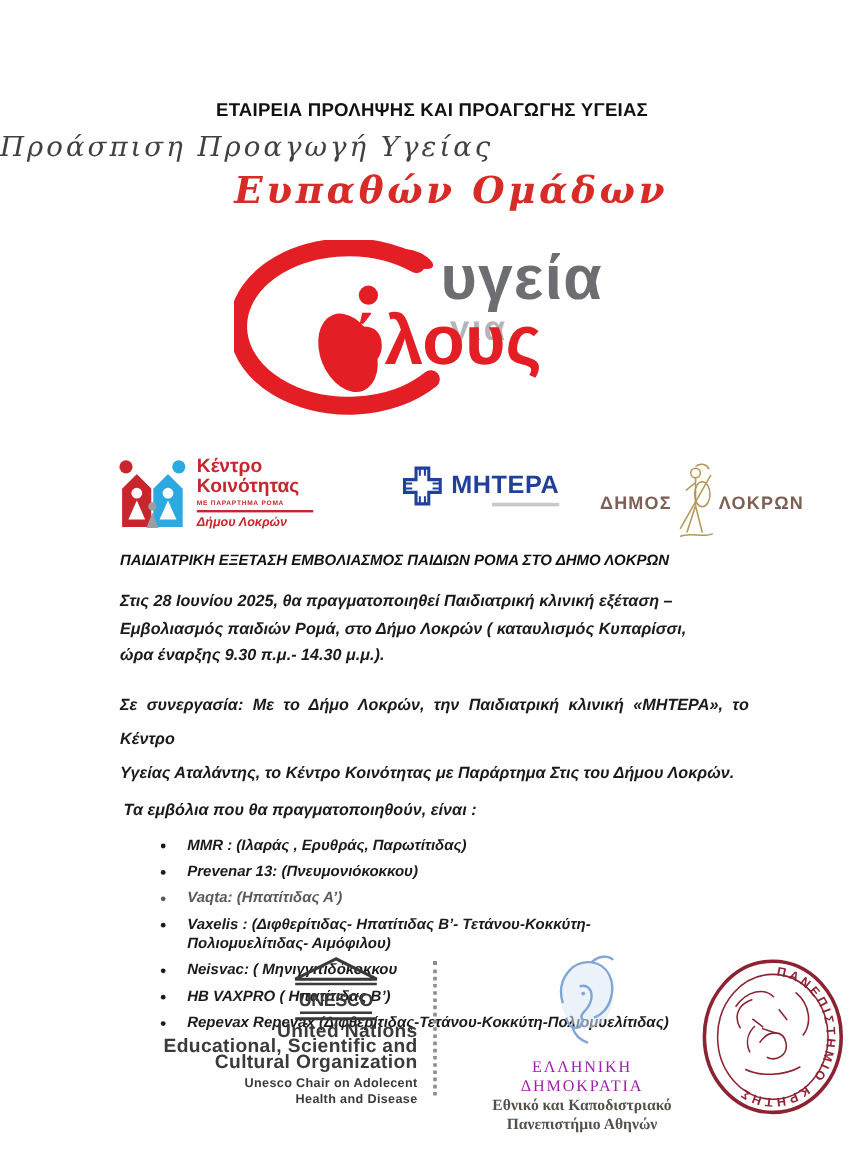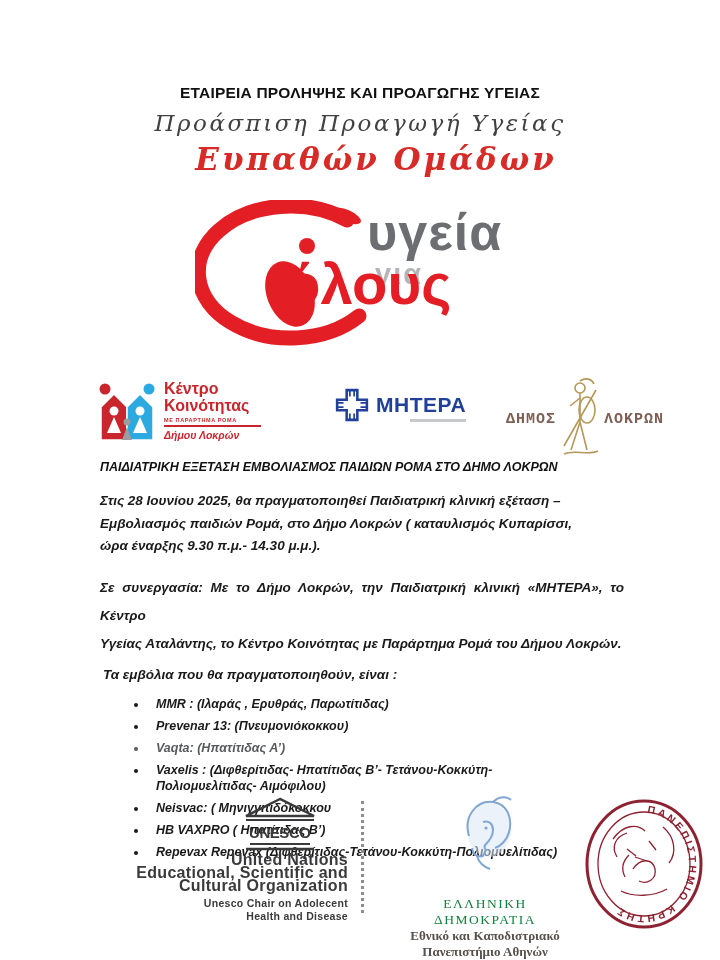--- a/index.html
+++ b/index.html
@@ -7,21 +7,21 @@
     position:relative;width:720px;height:960px;background:#ffffff;
     margin:0 auto;overflow:hidden;
     font-family:"Liberation Sans",sans-serif;color:#1a1a1a;
   }
   
   .org-title{
     position:absolute;top:84px;left:0;width:720px;text-align:center;
     font-size:15.5px;font-weight:bold;letter-spacing:.2px;color:#111;
   }
   .script1{
-    position:absolute;top:110px;left:0;width:720px;text-align:center;
+    position:absolute;top:110px;left:0;width:720px;
     font-family:"DejaVu Serif",serif;font-style:italic;
     font-size:23px;letter-spacing:2.5px;color:#414042;
   }
   .script2{
     position:absolute;top:141px;left:0;width:720px;text-align:center;
     font-family:"DejaVu Serif",serif;font-style:italic;font-weight:bold;
     font-size:31px;letter-spacing:3px;color:#d62b26;padding-left:16px;
   }
   
   .main-logo{position:absolute;left:195px;top:200px;width:330px;height:150px;}
@@ -33,21 +33,21 @@
   .kk{position:absolute;left:98px;top:378px;width:175px;height:82px;}
   .kk-icon{position:absolute;left:0;top:4px;}
   .kk-text{position:absolute;left:66px;top:2px;width:110px;}
   .kk-name{font-size:16px;font-weight:bold;color:#c9252c;line-height:17px;}
   .kk-sub{font-size:5.5px;font-weight:bold;color:#c9252c;letter-spacing:.6px;margin-top:3px;}
   .kk-rule{height:2px;background:#c9252c;width:97px;margin:2px 0 2px 0;}
   .kk-dimos{font-size:10.5px;font-weight:bold;font-style:italic;color:#c9252c;}
   .mitera{position:absolute;left:335px;top:388px;display:flex;align-items:center;gap:7px;}
   .mitera-name{font-size:21px;font-weight:bold;color:#21409a;letter-spacing:.5px;}
   .mitera-tag{position:absolute;right:0;top:31px;width:56px;height:3px;background:#c7c9cb;}
-  .lokron{position:absolute;left:500px;top:374px;width:170px;height:90px;display:flex;align-items:center;justify-content:center;gap:2px;font-family:Liberation Mono, monospace;}
+  .lokron{position:absolute;left:500px;top:374px;width:170px;height:90px;display:flex;align-items:center;justify-content:center;gap:2px;}
   .lokron span{font-size:15px;font-weight:bold;color:#7d5f55;letter-spacing:1px;}
   
   .content{position:absolute;left:100px;top:460px;width:524px;font-style:italic;}
   .c-heading{font-size:12.5px;font-weight:bold;color:#111;}
   .p1{margin-top:16px;font-size:13.5px;font-weight:bold;line-height:22.5px;}
   .p2{margin-top:16px;font-size:13.5px;font-weight:bold;line-height:28px;}
   .p2 .just{text-align:justify;text-align-last:justify;}
   .p3{margin-top:9px;font-size:13.5px;font-weight:bold;padding-left:3px;}
   ul.vax{margin:14px 0 0 0;padding:0 0 0 48px;}
   ul.vax li{font-size:12.5px;font-weight:bold;line-height:16.5px;margin-bottom:5.5px;padding-left:8px;}
@@ -56,21 +56,21 @@
   
   .unesco{position:absolute;left:118px;top:795px;width:230px;height:128px;}
   .unesco-temple{position:absolute;left:120px;top:2px;}
   .unesco-dots{position:absolute;right:-16px;top:6px;height:112px;border-right:3px dotted #8d8d8f;}
   .unesco-org{position:absolute;top:58px;right:0;text-align:right;
     font-size:16px;font-weight:bold;color:#3a3a3c;line-height:13px;letter-spacing:.3px;}
   .unesco-chair{position:absolute;top:102px;right:0;text-align:right;
     font-size:10.5px;font-weight:bold;color:#3a3a3c;line-height:13px;letter-spacing:.3px;}
   .uoa{position:absolute;left:392px;top:792px;width:186px;text-align:center;}
   .uoa svg{display:block;margin:0 auto;}
-  .uoa-l1{font-family:"Liberation Serif",serif;font-size:13.5px;color:#15803d;letter-spacing:1.5px;margin-top:20px;}
+  .uoa-l1{font-family:"Liberation Serif",serif;font-size:13.5px;color:#a21caf;letter-spacing:1.5px;margin-top:5px;}
   .uoa-l2,.uoa-l3{font-family:"Liberation Serif",serif;font-size:13px;font-weight:bold;color:#55504b;line-height:16px;}
   .crete{position:absolute;left:583px;top:797px;width:122px;height:136px;}
 </style>
 </head>
 <body>
 
 <div class="page">
 
   <div class="org-title">ΕΤΑΙΡΕΙΑ ΠΡΟΛΗΨΗΣ ΚΑΙ ΠΡΟΑΓΩΓΗΣ ΥΓΕΙΑΣ</div>
   <div class="script1">Προάσπιση Προαγωγή Υγείας</div>
@@ -138,21 +138,21 @@
 
   <div class="content">
     <div class="c-heading">ΠΑΙΔΙΑΤΡΙΚΗ ΕΞΕΤΑΣΗ ΕΜΒΟΛΙΑΣΜΟΣ ΠΑΙΔΙΩΝ ΡΟΜΑ ΣΤΟ ΔΗΜΟ ΛΟΚΡΩΝ</div>
     <div class="p1">
       <div>Στις 28 Ιουνίου 2025, θα πραγματοποιηθεί  Παιδιατρική κλινική εξέταση –</div>
       <div>Εμβολιασμός παιδιών Ρομά, στο Δήμο Λοκρών ( καταυλισμός Κυπαρίσσι,</div>
       <div>ώρα έναρξης 9.30 π.μ.- 14.30 μ.μ.).</div>
     </div>
     <div class="p2">
       <div class="just">Σε συνεργασία: Με το Δήμο Λοκρών, την Παιδιατρική κλινική «ΜΗΤΕΡΑ», το Κέντρο</div>
-      <div>Υγείας Αταλάντης, το Κέντρο Κοινότητας με Παράρτημα Ρομά του Δήμου Λοκρών.</div>
+      <div>Υγείας Αταλάντης, το Κέντρο Κοινότητας με Παράρτημα Στις του Δήμου Λοκρών.</div>
     </div>
     <div class="p3">Τα εμβόλια που θα πραγματοποιηθούν, είναι :</div>
     <ul class="vax">
       <li>MMR : (Ιλαράς , Ερυθράς, Παρωτίτιδας)</li>
       <li>Prevenar 13: (Πνευμονιόκοκκου)</li>
       <li class="muted">Vaqta: (Ηπατίτιδας Α’)</li>
       <li class="narrow">Vaxelis : (Διφθερίτιδας- Ηπατίτιδας Β’- Τετάνου-Κοκκύτη-Πολιομυελίτιδας- Αιμόφιλου)</li>
       <li>Neisvac:  ( Μηνιγγιτιδόκοκκου</li>
       <li>HB VAXPRO ( Ηπατίτιδας Β’)</li>
       <li>Repevax  Repevax (Διφθερίτιδας-Τετάνου-Κοκκύτη-Πολιομυελίτιδας)</li>

